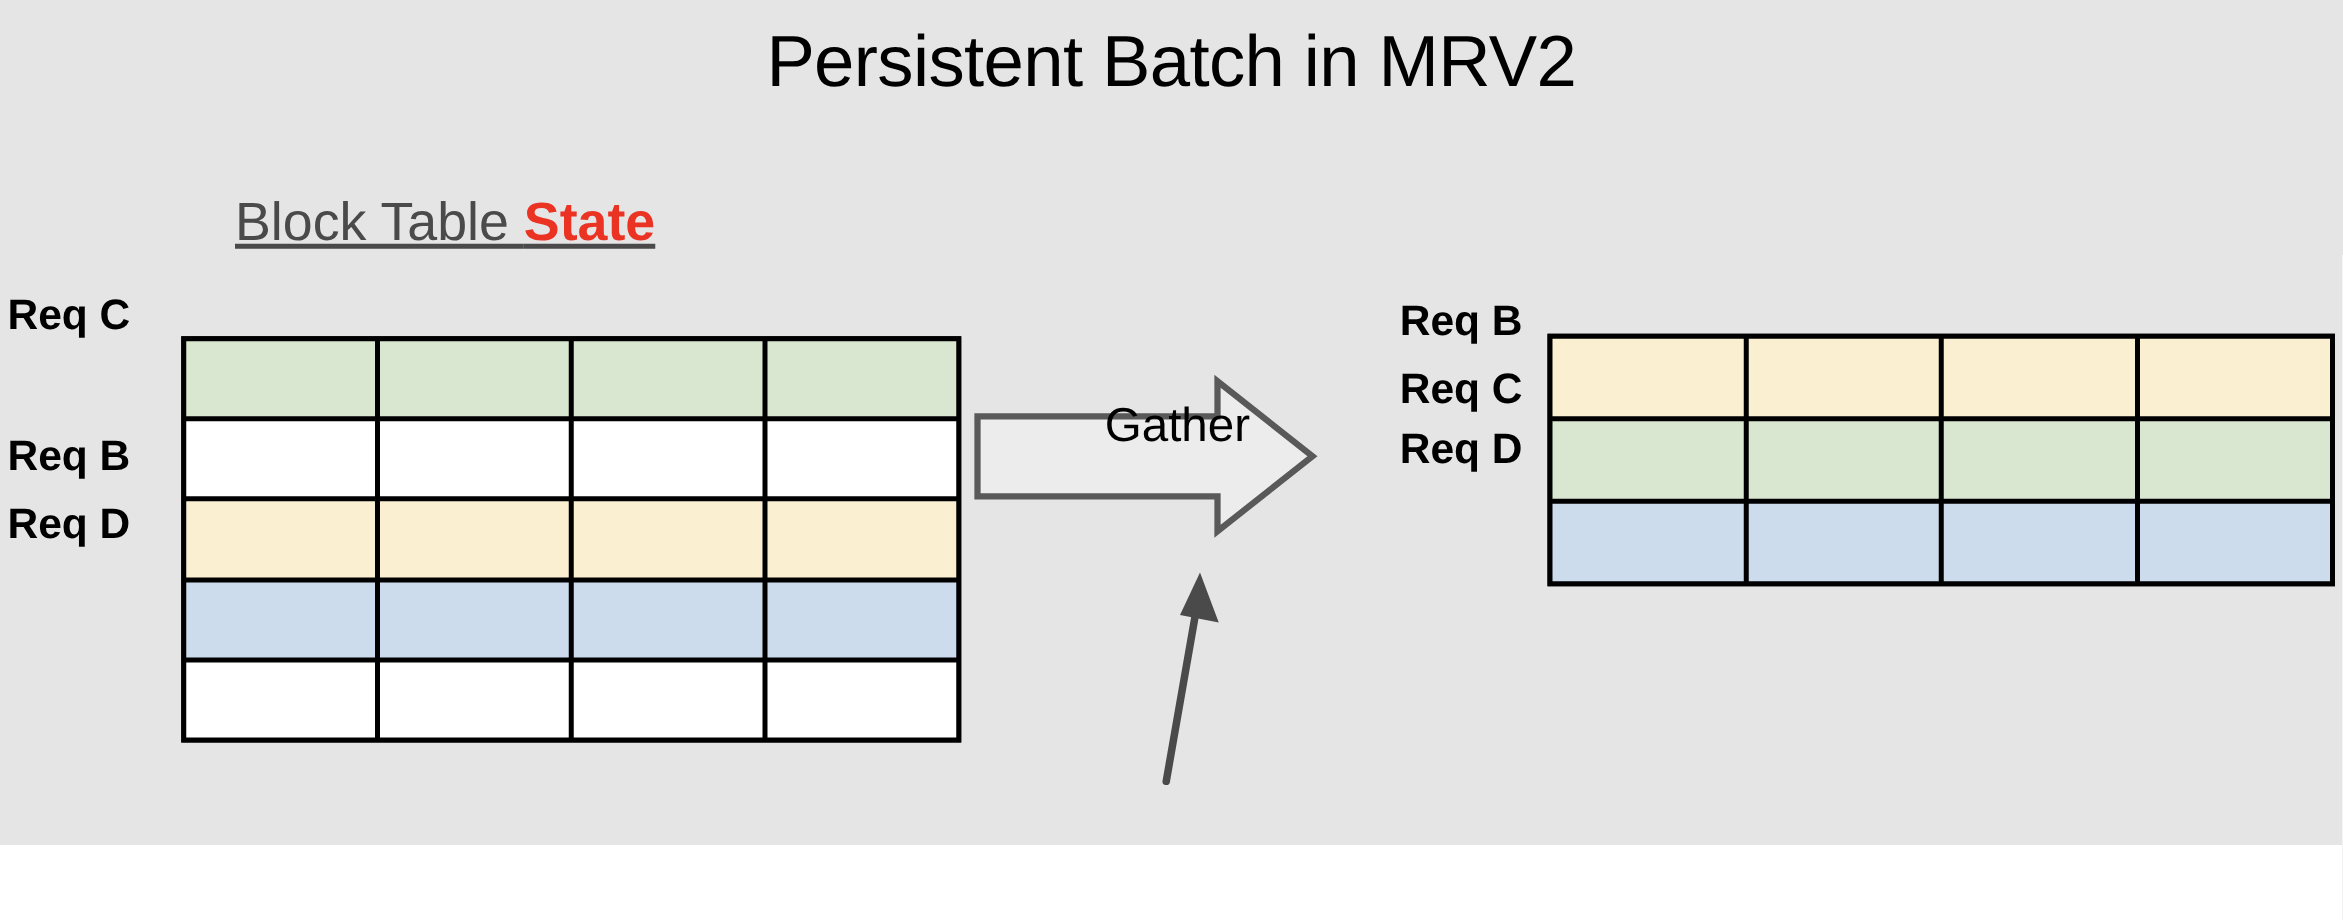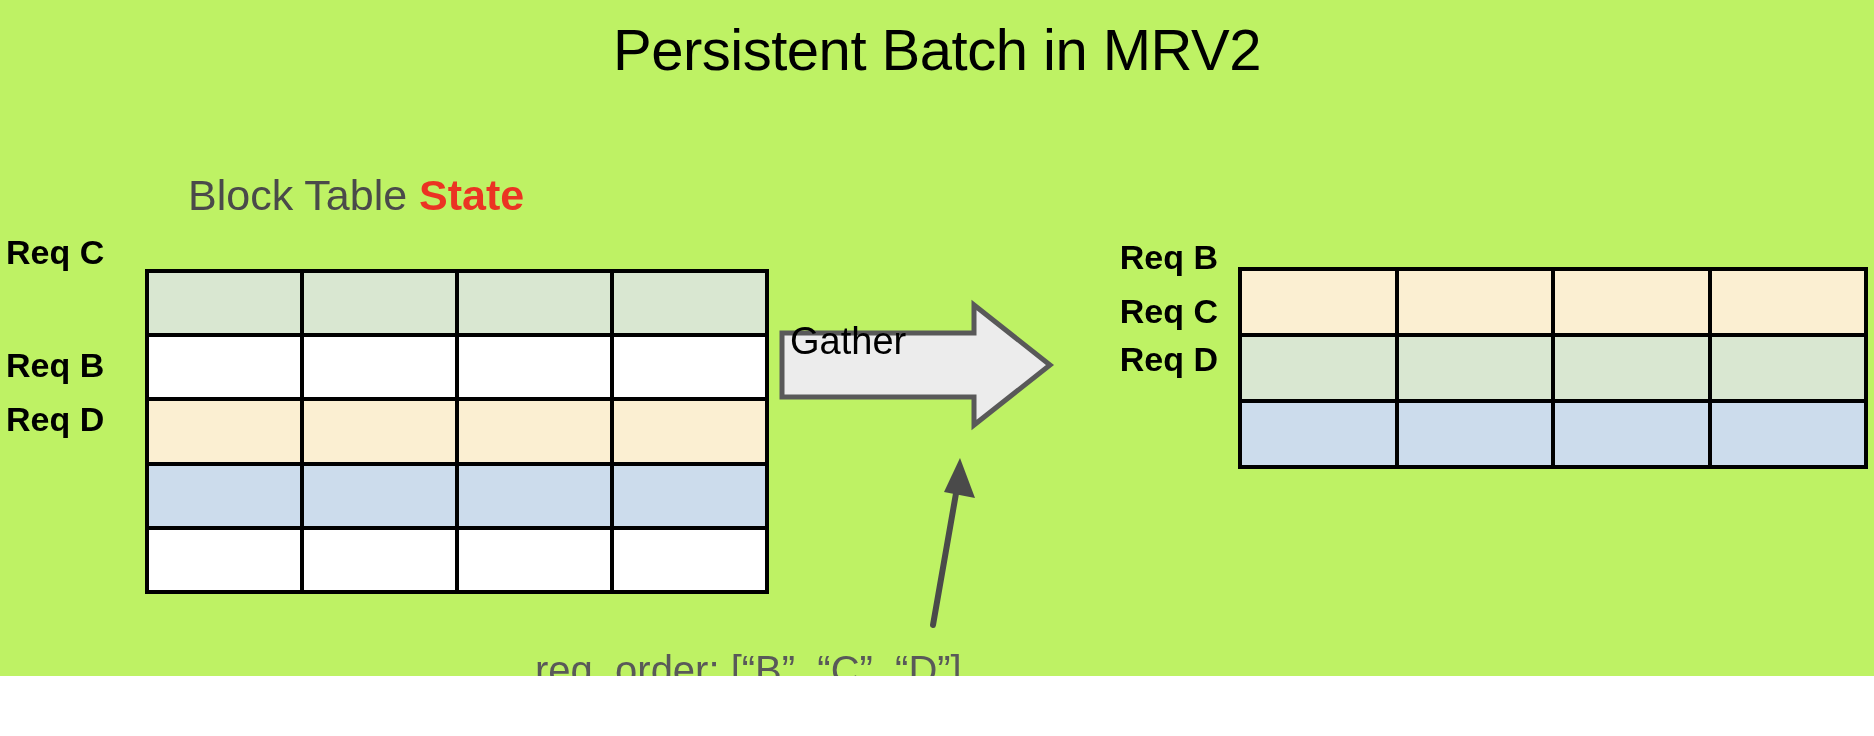--- a/index.html
+++ b/index.html
@@ -8,21 +8,21 @@
     background: #ffffff;
   }
   body {
     font-family: "Liberation Sans", sans-serif;
     -webkit-font-smoothing: antialiased;
   }
   #canvas {
     position: relative;
     width: 1874px;
     height: 676px;
-    background: #bef264;
+    background: #e5e5e5;
     overflow: hidden;
   }
 
   
   #page-title {
     position: absolute;
     left: 0;
     top: 14px;
     width: 1874px;
     text-align: center;
@@ -38,21 +38,21 @@
     position: absolute;
     font-size: 43px;
     line-height: 52px;
     color: #4a4a4a;
     white-space: nowrap;
   }
   .section-heading .accent {
     color: #eb3323;
     font-weight: bold;
   }
-  #heading-left  { left: 188px;  top: 169px; }
+  #heading-left  { left: 188px;  top: 152px; text-decoration: underline; }
   #heading-right { left: 1296px; top: 152px; }
 
   
   .block-table {
     position: absolute;
     display: grid;
     background: #000000;
     border: 4px solid #000000;
     box-sizing: border-box;
     gap: 4px;
@@ -104,21 +104,21 @@
     left: 778px;
     top: 295px;
     width: 280px;
     height: 140px;
   }
   #gather-label {
     position: absolute;
     left: 790px;
     top: 318px;
     width: 210px;
-    text-align: left;
+    text-align: right;
     font-size: 38px;
     line-height: 46px;
     color: #000000;
     white-space: nowrap;
     pointer-events: none;
   }
 
   
   #connector-arrow {
     position: absolute;
@@ -207,15 +207,14 @@
     <div class="cell green"></div>
     <div class="cell green"></div>
     <div class="cell green"></div>
 
     <div class="cell blue"></div>
     <div class="cell blue"></div>
     <div class="cell blue"></div>
     <div class="cell blue"></div>
   </div>
 
-  <div id="req-order-caption">req_order: [“B”, “C”, “D”]</div>
 
 </div>
 
 </body></html>

